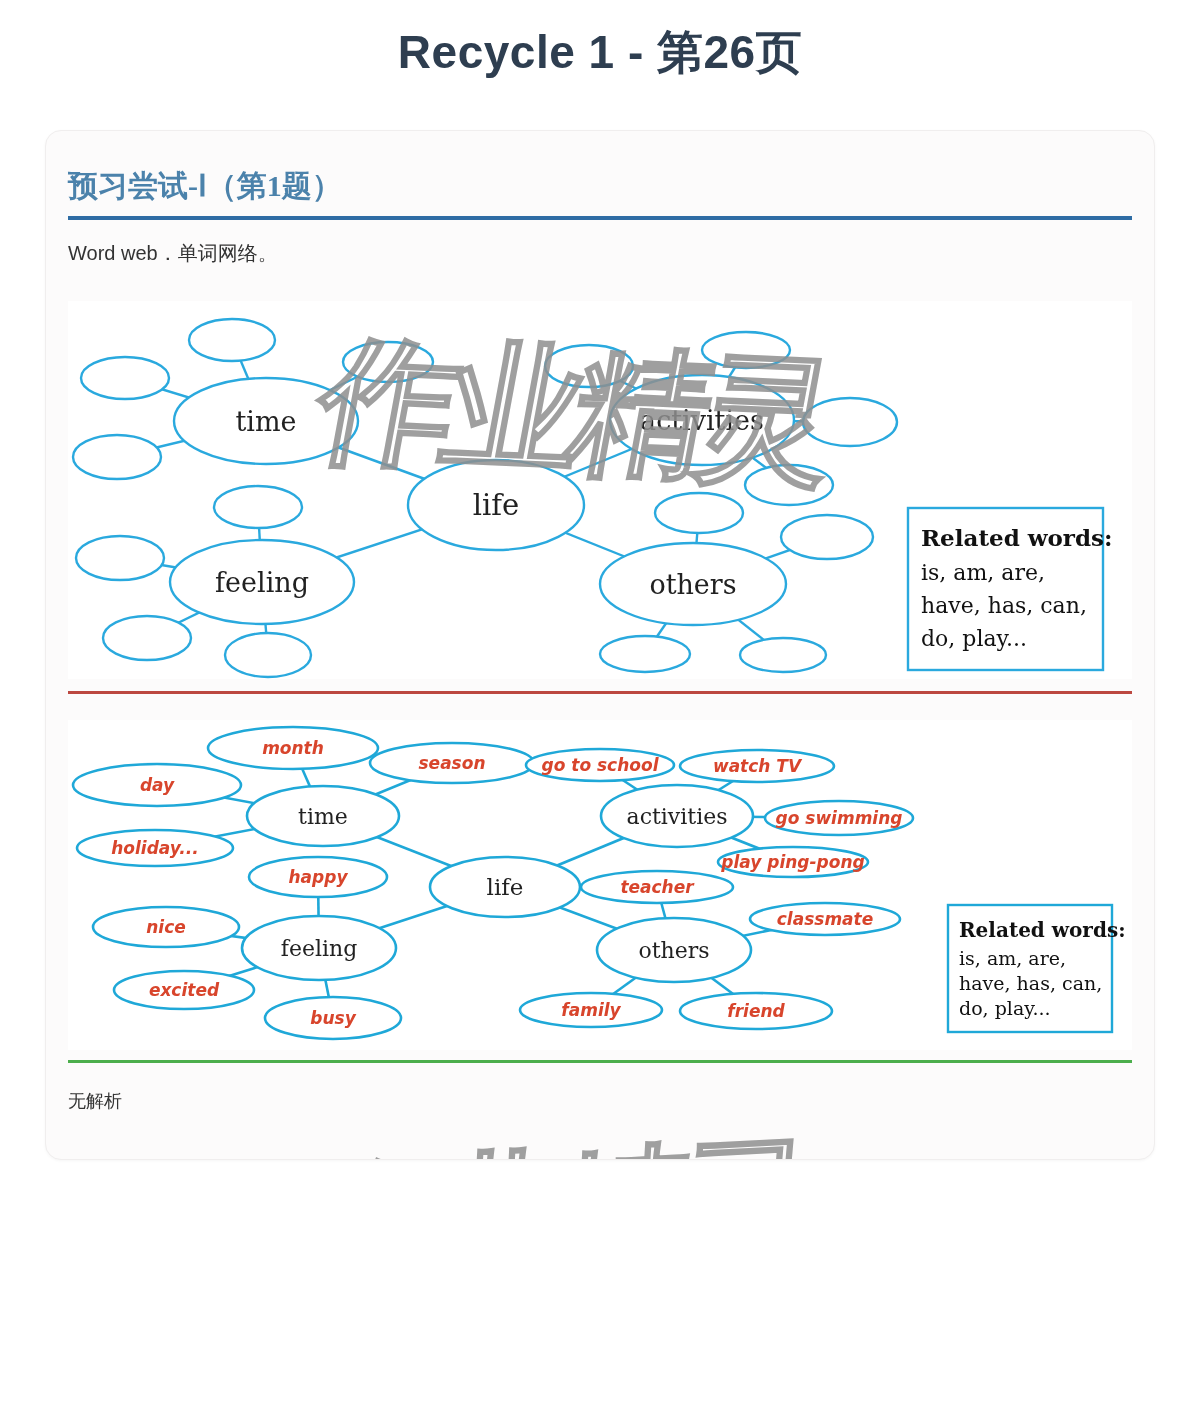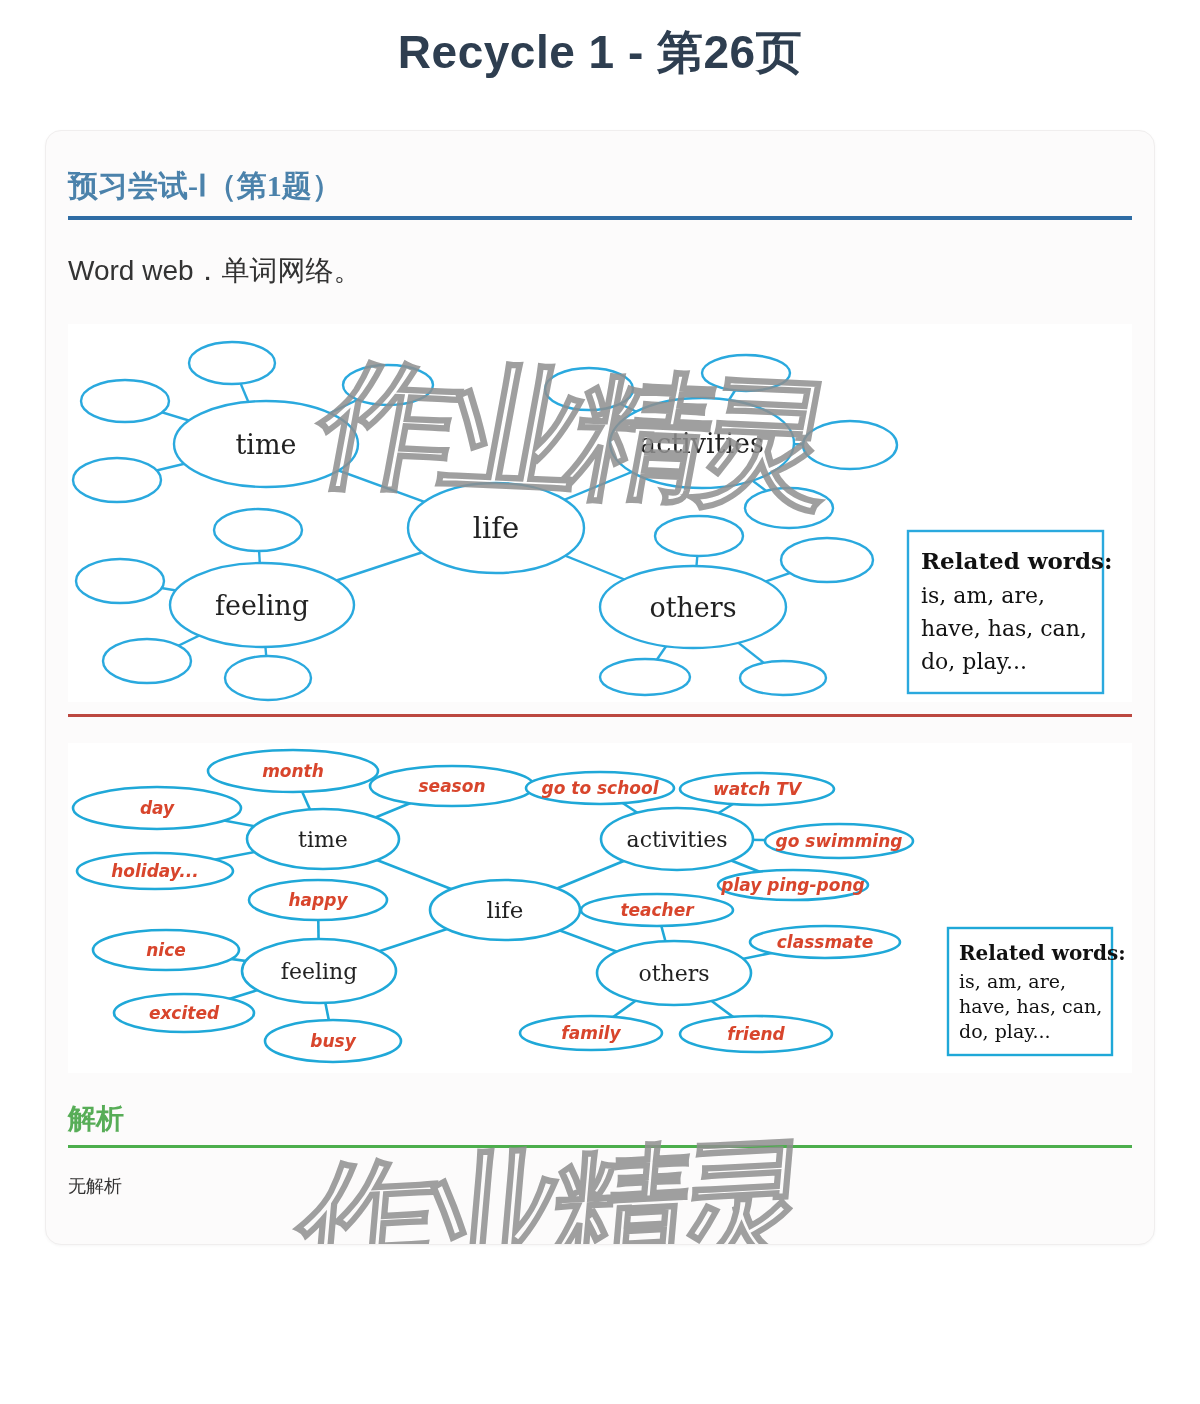--- a/index.html
+++ b/index.html
@@ -22,21 +22,21 @@
   .sec-heading { font-family:"Liberation Serif", serif; font-weight:bold; margin:0; line-height:1.15; }
   .h-attempt  { color:#4b82ab; font-size:30px; margin-top:24px; }
   .h-answer   { color:#b5433e; font-size:28px; margin-top:30px; }
   .h-analysis { color:#57ad57; font-size:28px; margin-top:30px; }
 
   .rule { height:3px; border:none; margin:12px 0 0; }
   .rule-blue  { background:#2e6ca4; height:4px; }
   .rule-red   { background:#bc4840; }
   .rule-green { background:#4cae4c; margin-top:10px; }
 
-  .question-text { font-size:28px; color:#333333; margin:32px 0 0; }
+  .question-text { font-size:20px; color:#333333; margin:20px 0 0; }
   .analysis-text { font-size:18px; color:#333333; margin:26px 0 0; }
 
   .figure { position:relative; width:1064px; background:#ffffff; }
   #figure-question { height:378px; margin-top:34px; }
   #figure-answer   { height:330px; margin-top:26px; }
   .figure svg { display:block; width:100%; height:100%; }
 
   .hub-label, .center-label, .rw-title, .rw-line { font-family:"DejaVu Serif", serif; }
   .rw-title { font-weight:bold; }
   .answer-label { font-family:"DejaVu Sans", sans-serif; font-style:italic; font-weight:600; }
@@ -282,19 +282,18 @@
             <text x="891" y="217" class="rw-title" fill="#111111" font-size="20">Related words:</text>
             <text x="891" y="245" class="rw-line" fill="#111111" font-size="19">is, am, are,</text>
             <text x="891" y="270" class="rw-line" fill="#111111" font-size="19">have, has, can,</text>
             <text x="891" y="295" class="rw-line" fill="#111111" font-size="19">do, play...</text>
           </g>
         </svg>
     </div>
   </section>
 
   <section>
-    <h2 class="sec-heading h-analysis">解析</h2>
     <div class="rule rule-green"></div>
     <p class="analysis-text">无解析</p>
   </section>
 
   <div class="watermark wm-bottom">作业精灵</div>
 </div>
 
 </body></html>

